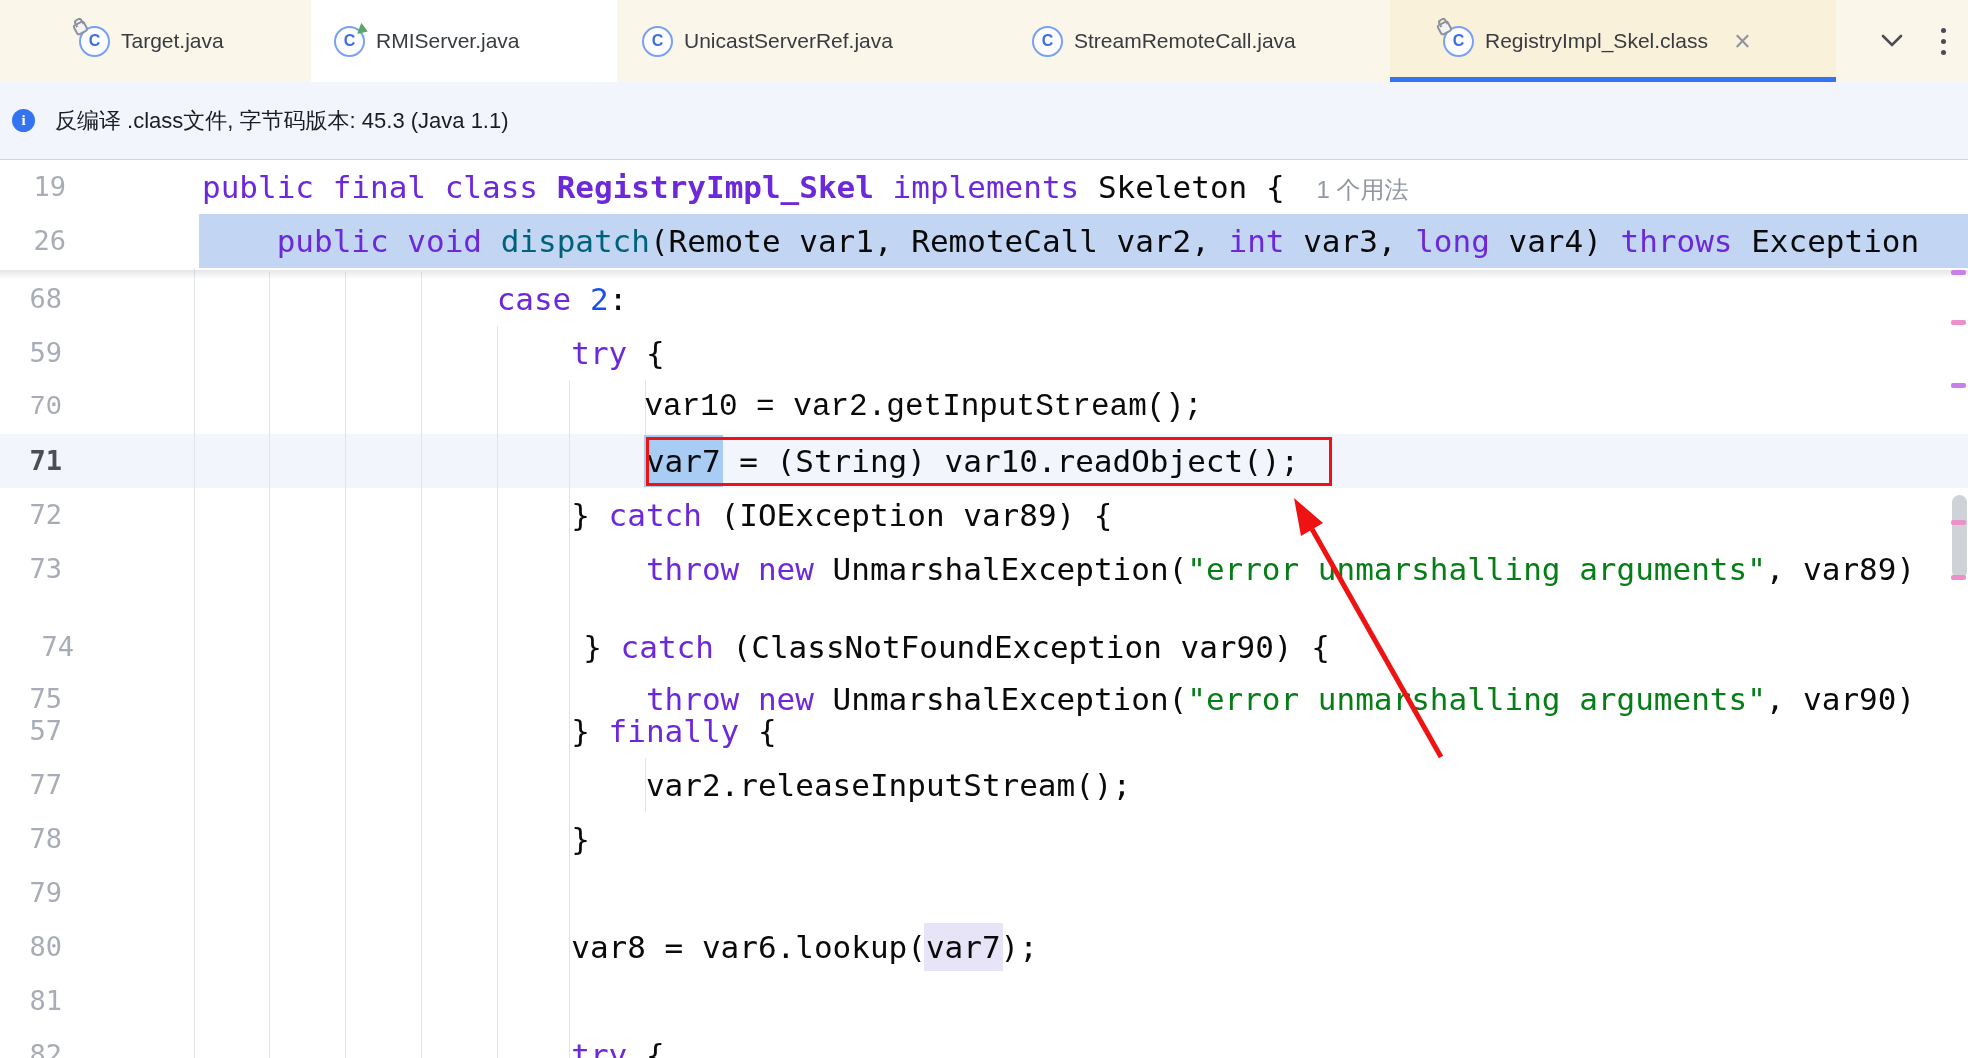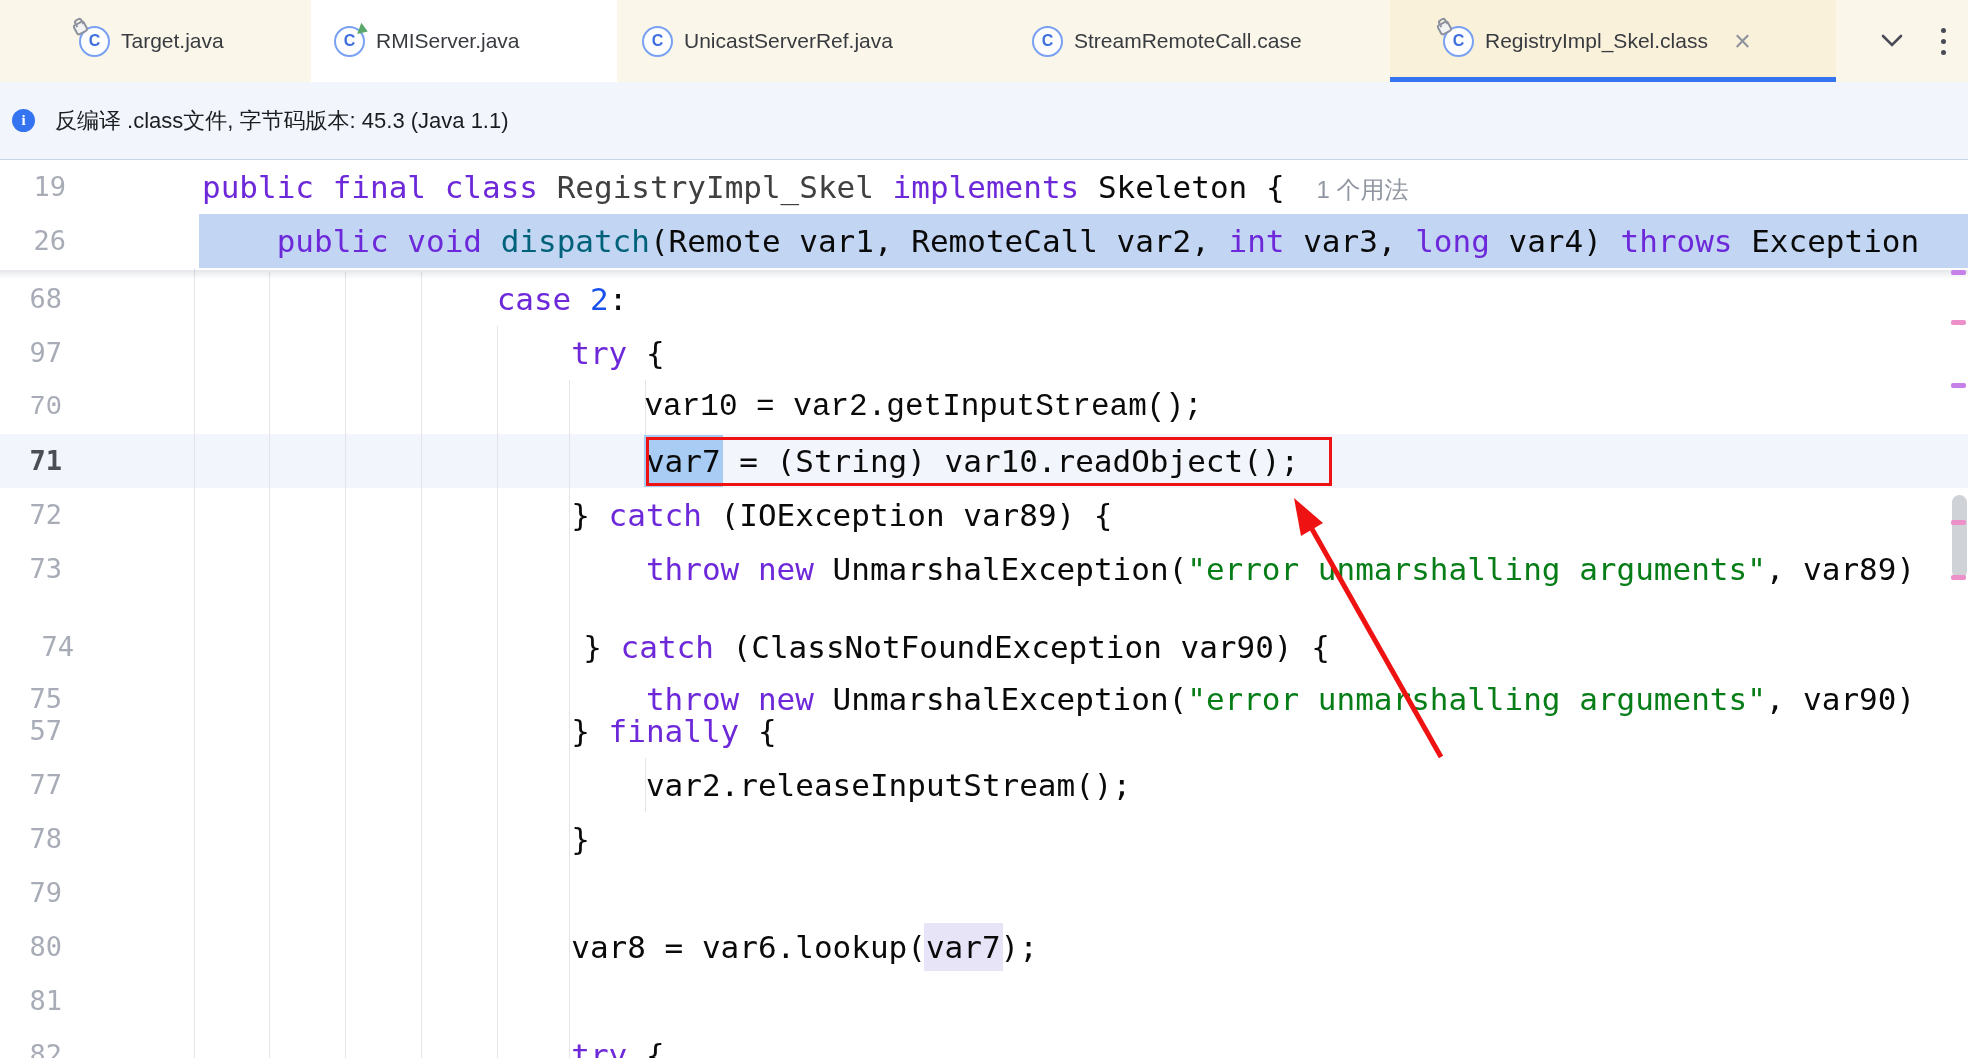--- a/index.html
+++ b/index.html
@@ -43,21 +43,21 @@
   .guide{position:absolute;width:1px;background:#E2E4E9;z-index:1;}
   .cur-line-band{position:absolute;left:0;width:1968px;height:54px;background:#F2F6FC;z-index:0;}
 
   .code-row{position:absolute;left:0;width:1968px;height:54px;line-height:54px;z-index:3;overflow:hidden;}
   .code-row .ln{position:absolute;left:0;top:0;width:62px;text-align:right;color:#A7ACB6;
                 font-size:27px;cursor:pointer;}
   .code-row .ln.cur{color:#4B4E55;font-weight:bold;}
   .code-row .code-text{position:absolute;left:198px;top:0;white-space:pre;color:#0A0A0A;}
 
   .tk-k{color:#6d28d9;} .tk-d{color:#0A0A0A;} .tk-m{color:#00627A;}
-  .tk-s{color:#067D17;} .tk-n{color:#1750EB;} .tk-b{color:#404040;font-weight:normal;}
+  .tk-s{color:#067D17;} .tk-n{color:#1750EB;} .tk-b{color:#6d28d9;font-weight:bold;}
   .chip{position:relative;z-index:0;}
   .chip::before{content:"";position:absolute;inset:-8px -2px;z-index:-1;}
   .chip.blue::before{background:#A9CCF4;}
   .chip.lav::before{background:#E8E4F8;inset:-6px -2px;}
   .inlay{font-family:"Liberation Sans",sans-serif;font-size:24px;color:#9096A1;margin-left:32px;}
 
   .sticky{position:absolute;left:4px;top:0;width:1968px;z-index:5;background:#fff;}
   .sticky .code-row{position:relative;}
   .sticky .code-row.hl-method::before{content:"";position:absolute;left:195px;right:0;top:0;bottom:0;
          background:#C2D6F3;z-index:-1;}
@@ -86,21 +86,21 @@
         <div class="tab white" style="left: 311px; width: 306px; padding-left: 23px;">
           <span class="cls-icon">C<span class="run"></span></span>
           <span class="lbl">RMIServer.java</span>
         </div>
         <div class="tab" style="left: 617px; width: 371px; padding-left: 25px;">
           <span class="cls-icon">C</span>
           <span class="lbl">UnicastServerRef.java</span>
         </div>
         <div class="tab" style="left: 988px; width: 402px; padding-left: 44px;">
           <span class="cls-icon">C</span>
-          <span class="lbl">StreamRemoteCall.case</span>
+          <span class="lbl">StreamRemoteCall.java</span>
         </div>
         <div class="tab active" style="left: 1390px; width: 446px; padding-left: 53px;">
           <span class="cls-icon">C<span class="lock"></span></span>
           <span class="lbl">RegistryImpl_Skel.class</span>
           <span class="tab-close">×</span>
         </div>
       </div>
     <div class="bar-icon" style="left:1872px;width:40px;">
       <svg width="22" height="14" viewBox="0 0 22 14">
           <polyline points="2,2 11,11 20,2" fill="none" stroke="#494B57" stroke-width="2.6" stroke-linecap="round"></polyline>
@@ -129,21 +129,21 @@
         <div class="guide" style="left: 569px; top: 220px; height: 678px;"></div>
         <div class="guide" style="left: 645px; top: 220px; height: 108px;"></div>
         <div class="guide" style="left: 645px; top: 598px; height: 54px;"></div>
       </div>
     <div id="rows-host">
         <div class="code-row" style="top: 112px;">
           <span class="ln">68</span>
           <span class="code-text">                <span class="tk-k">case</span><span class="tk-d"> </span><span class="tk-n">2</span><span class="tk-d">:</span></span>
         </div>
         <div class="code-row" style="top: 166px;">
-          <span class="ln">97</span>
+          <span class="ln">59</span>
           <span class="code-text">                    <span class="tk-k">try</span><span class="tk-d"> {</span></span>
         </div>
         <div class="code-row" style="top: 220px; font-family: Liberation Mono, monospace;">
           <span class="ln">70</span>
           <span class="code-text">                        <span class="tk-d">var10 = var2.getInputStream();</span></span>
         </div>
         <div class="code-row" style="top: 274px;">
           <span class="ln cur">71</span>
           <span class="code-text">                        <span class="chip blue tk-d">var7</span><span class="tk-d"> = (String) var10.readObject();</span></span>
         </div>

